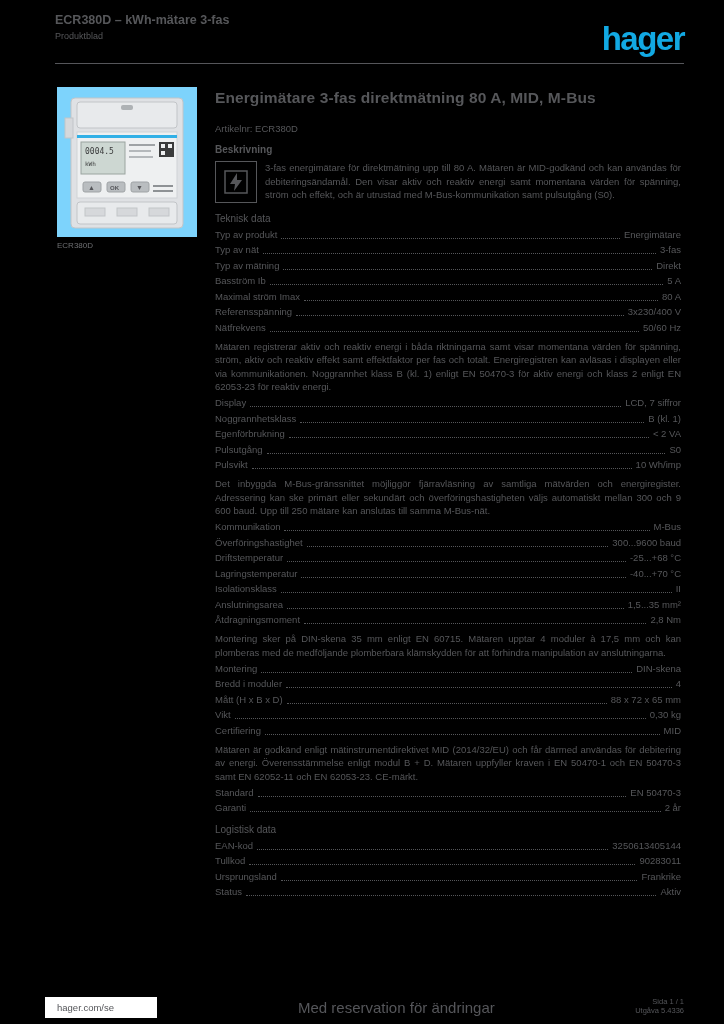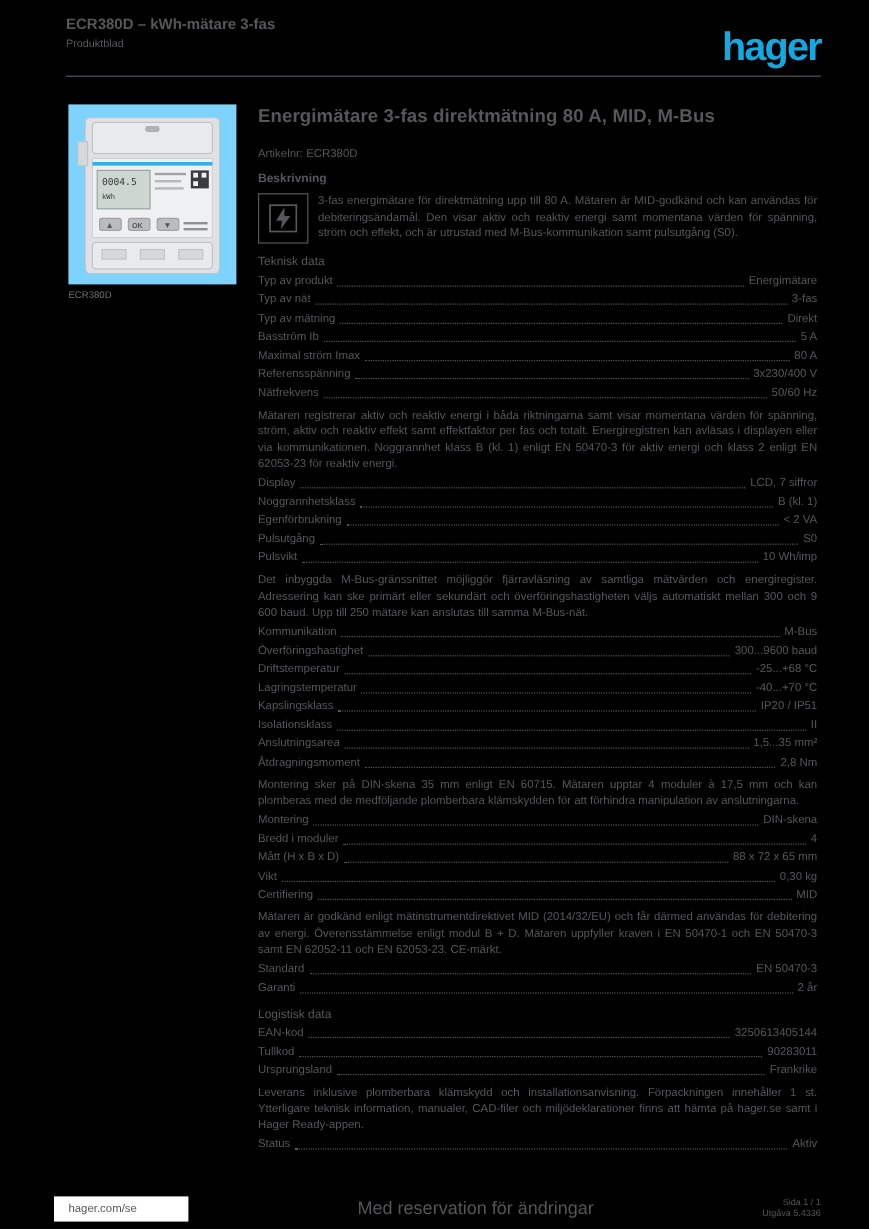--- a/index.html
+++ b/index.html
@@ -191,25 +191,20 @@
     <span class="lbl">Driftstemperatur</span>
     <span class="leader"></span>
     <span class="val">-25...+68 °C</span>
   </div>
         <div class="spec-row">
     <span class="lbl">Lagringstemperatur</span>
     <span class="leader"></span>
     <span class="val">-40...+70 °C</span>
   </div>
         <div class="spec-row">
-    <span class="lbl">Kapslingsklass</span>
-    <span class="leader"></span>
-    <span class="val">IP20 / IP51</span>
-  </div>
-        <div class="spec-row">
     <span class="lbl">Isolationsklass</span>
     <span class="leader"></span>
     <span class="val">II</span>
   </div>
         <div class="spec-row">
     <span class="lbl">Anslutningsarea</span>
     <span class="leader"></span>
     <span class="val">1,5...35 mm²</span>
   </div>
         <div class="spec-row">
@@ -263,21 +258,20 @@
         <div class="spec-row">
     <span class="lbl">Tullkod</span>
     <span class="leader"></span>
     <span class="val">90283011</span>
   </div>
         <div class="spec-row">
     <span class="lbl">Ursprungsland</span>
     <span class="leader"></span>
     <span class="val">Frankrike</span>
   </div>
-        <div class="spec-para">Leverans inklusive plomberbara klämskydd och installationsanvisning. Förpackningen innehåller 1 st. Ytterligare teknisk information, manualer, CAD-filer och miljödeklarationer finns att hämta på hager.se samt i Hager Ready-appen.</div>
         <div class="spec-row">
     <span class="lbl">Status</span>
     <span class="leader"></span>
     <span class="val">Aktiv</span>
   </div>
       </div>
   </div>
 
   <div class="ftr-site">
     <span>hager.com/se</span>

